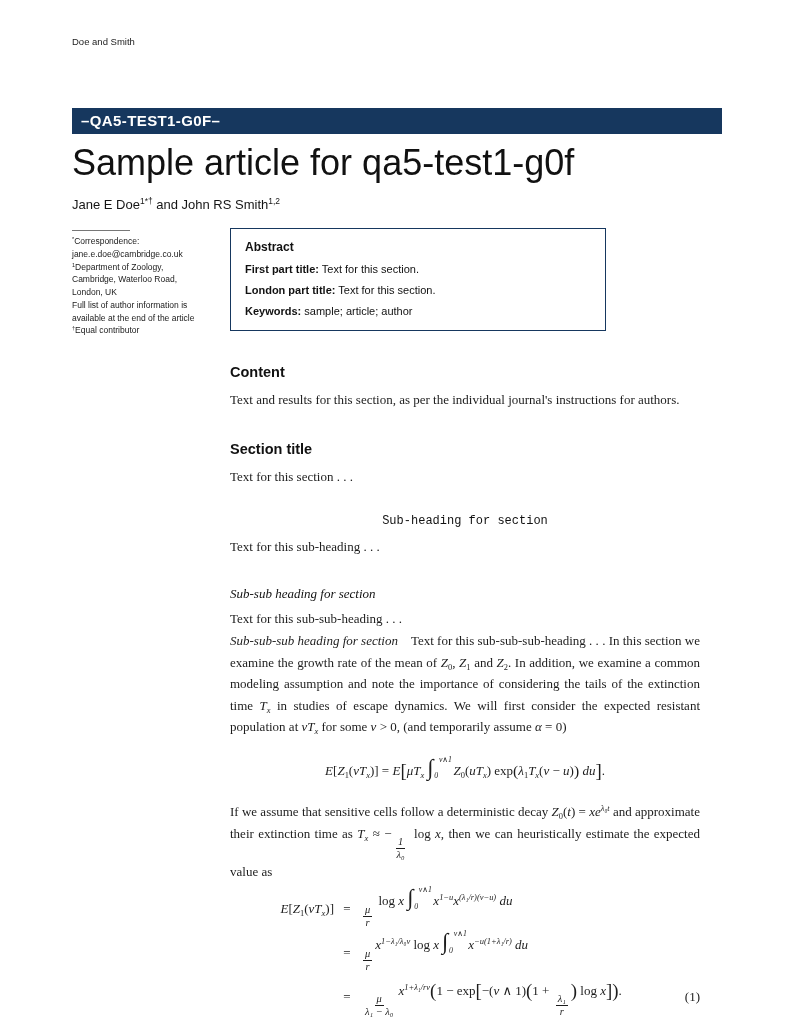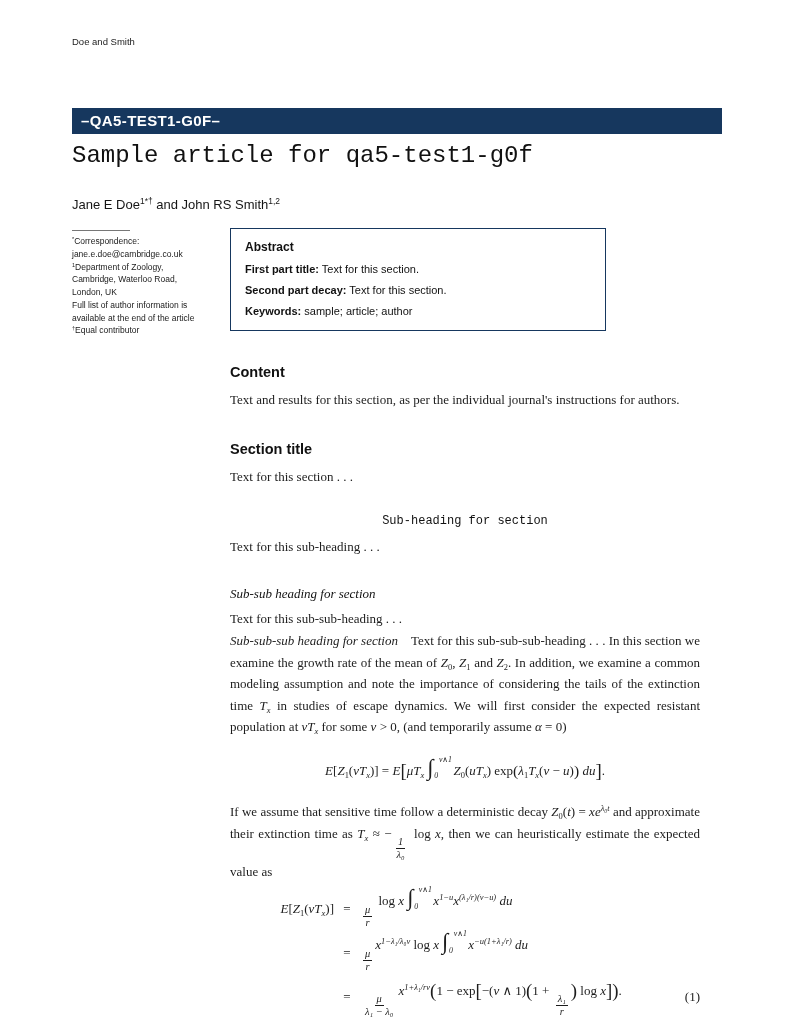--- a/index.html
+++ b/index.html
@@ -7,22 +7,22 @@
        font-family:"Liberation Serif","DejaVu Serif",serif;color:#1c1c1c;}
   .abs{position:absolute;}
 
   
   .running-head{left:72px;top:36px;font-family:"Liberation Sans","DejaVu Sans",sans-serif;
                 font-size:9.5px;color:#222;}
   .banner{left:72px;top:108px;width:650px;height:26px;background:var(--banner,#16375e);
           color:#fff;font-family:"Liberation Sans","DejaVu Sans",sans-serif;
           font-weight:700;font-size:15px;line-height:26px;padding-left:9px;
           box-sizing:border-box;letter-spacing:0.4px;}
-  .title{left:72px;top:142px;margin:0;font-family:Liberation Mono, monospace;
-         font-weight:400;font-size:24px;color:#111;letter-spacing:0;}
+  .title{left:72px;top:142px;margin:0;font-family:Liberation Sans, sans-serif;
+         font-weight:400;font-size:36px;color:#111;letter-spacing:0;}
   .authors{left:72px;top:196px;font-family:"Liberation Sans","DejaVu Sans",sans-serif;
            font-size:13px;color:#151515;}
 
   
   .corr{left:72px;top:230px;width:160px;font-family:"Liberation Sans","DejaVu Sans",sans-serif;
         font-size:8.5px;line-height:1.5;color:#1a1a1a;}
   .corr-rule{width:58px;border-top:1px solid #777;margin-bottom:4px;}
 
   
   .abstract{left:230px;top:228px;width:376px;height:103px;border:1px solid var(--banner,#16375e);
@@ -97,21 +97,21 @@
         <div><span class="supn">†</span><span>Equal contributor</span></div>
       </div>
   </aside>
 
   <section class="abs abstract">
     <div class="abs-h">Abstract</div>
     <div class="abs-row">
       <b>First part title:</b><span> Text for this section.</span>
     </div>
     <div class="abs-row">
-      <b>Second part decay:</b><span> Text for this section.</span>
+      <b>London part title:</b><span> Text for this section.</span>
     </div>
     <div class="abs-row">
       <b>Keywords:</b><span> sample; article; author</span>
     </div>
   </section>
 
   <main class="abs main">
     <h2 class="first">Content</h2>
     <p>Text and results for this section, as per the individual journal's instructions for authors.</p>
 
@@ -121,21 +121,21 @@
     <h3>Sub-heading for section</h3>
     <p>Text for this sub-heading . . .</p>
 
     <h4>Sub-sub heading for section</h4>
     <p>Text for this sub-sub-heading . . .</p>
 
     <p class="loose"><span class="it">Sub-sub-sub heading for section</span><span> Text for this sub-sub-sub-heading . . . In this section we examine the growth rate of the mean of </span><span class="it">Z</span><span class="sub">0</span><span>, </span><span class="it">Z</span><span class="sub">1</span><span> and </span><span class="it">Z</span><span class="sub">2</span><span>. In addition, we examine a common modeling assumption and note the importance of considering the tails of the extinction time </span><span class="it">T</span><span class="subi">x</span><span> in studies of escape dynamics. We will first consider the expected resistant population at </span><span class="it">vT</span><span class="subi">x</span><span> for some </span><span class="it">v</span><span> &gt; 0, (and temporarily assume </span><span class="it">α</span><span> = 0)</span></p>
 
     <div class="eq-display"><span class="it">E</span><span>[</span><span class="it">Z</span><span class="sub">1</span><span>(</span><span class="it">vT</span><span class="subi">x</span><span>)] = </span><span class="it">E</span><span class="big">[</span><span class="it">μT</span><span class="subi">x</span><span class="int"><span class="g">∫</span><span class="ls">v∧1</span><span class="li">0</span></span><span class="it">Z</span><span class="sub">0</span><span>(</span><span class="it">uT</span><span class="subi">x</span><span>) exp</span><span class="big2">(</span><span class="it">λ</span><span class="sub">1</span><span class="it">T</span><span class="subi">x</span><span>(</span><span class="it">v</span><span> − </span><span class="it">u</span><span>)</span><span class="big2">)</span><span> </span><span class="it">du</span><span class="big">]</span><span>.</span></div>
 
-    <p><span>If we assume that sensitive time follow a deterministic decay </span><span class="it">Z</span><span class="sub">0</span><span>(</span><span class="it">t</span><span>) = </span><span class="it">xe</span><span class="sup">λ₀t</span><span> and approximate their extinction time as </span><span class="it">T</span><span class="subi">x</span><span> ≈ −</span><span class="frac">
+    <p><span>If we assume that sensitive cells follow a deterministic decay </span><span class="it">Z</span><span class="sub">0</span><span>(</span><span class="it">t</span><span>) = </span><span class="it">xe</span><span class="sup">λ₀t</span><span> and approximate their extinction time as </span><span class="it">T</span><span class="subi">x</span><span> ≈ −</span><span class="frac">
           <span class="fnum">1</span>
           <span class="fden">λ₀</span>
         </span><span> log </span><span class="it">x</span><span>, then we can heuristically estimate the expected value as</span></p>
 
     <div class="eqnarray">
         <div class="eqrow">
           <span class="lhs"><span class="it">E</span><span>[</span><span class="it">Z</span><span class="sub">1</span><span>(</span><span class="it">vT</span><span class="subi">x</span><span>)]</span></span>
           <span class="rel">=</span>
           <span class="rhs"><span class="frac">
               <span class="fnum">μ</span>

